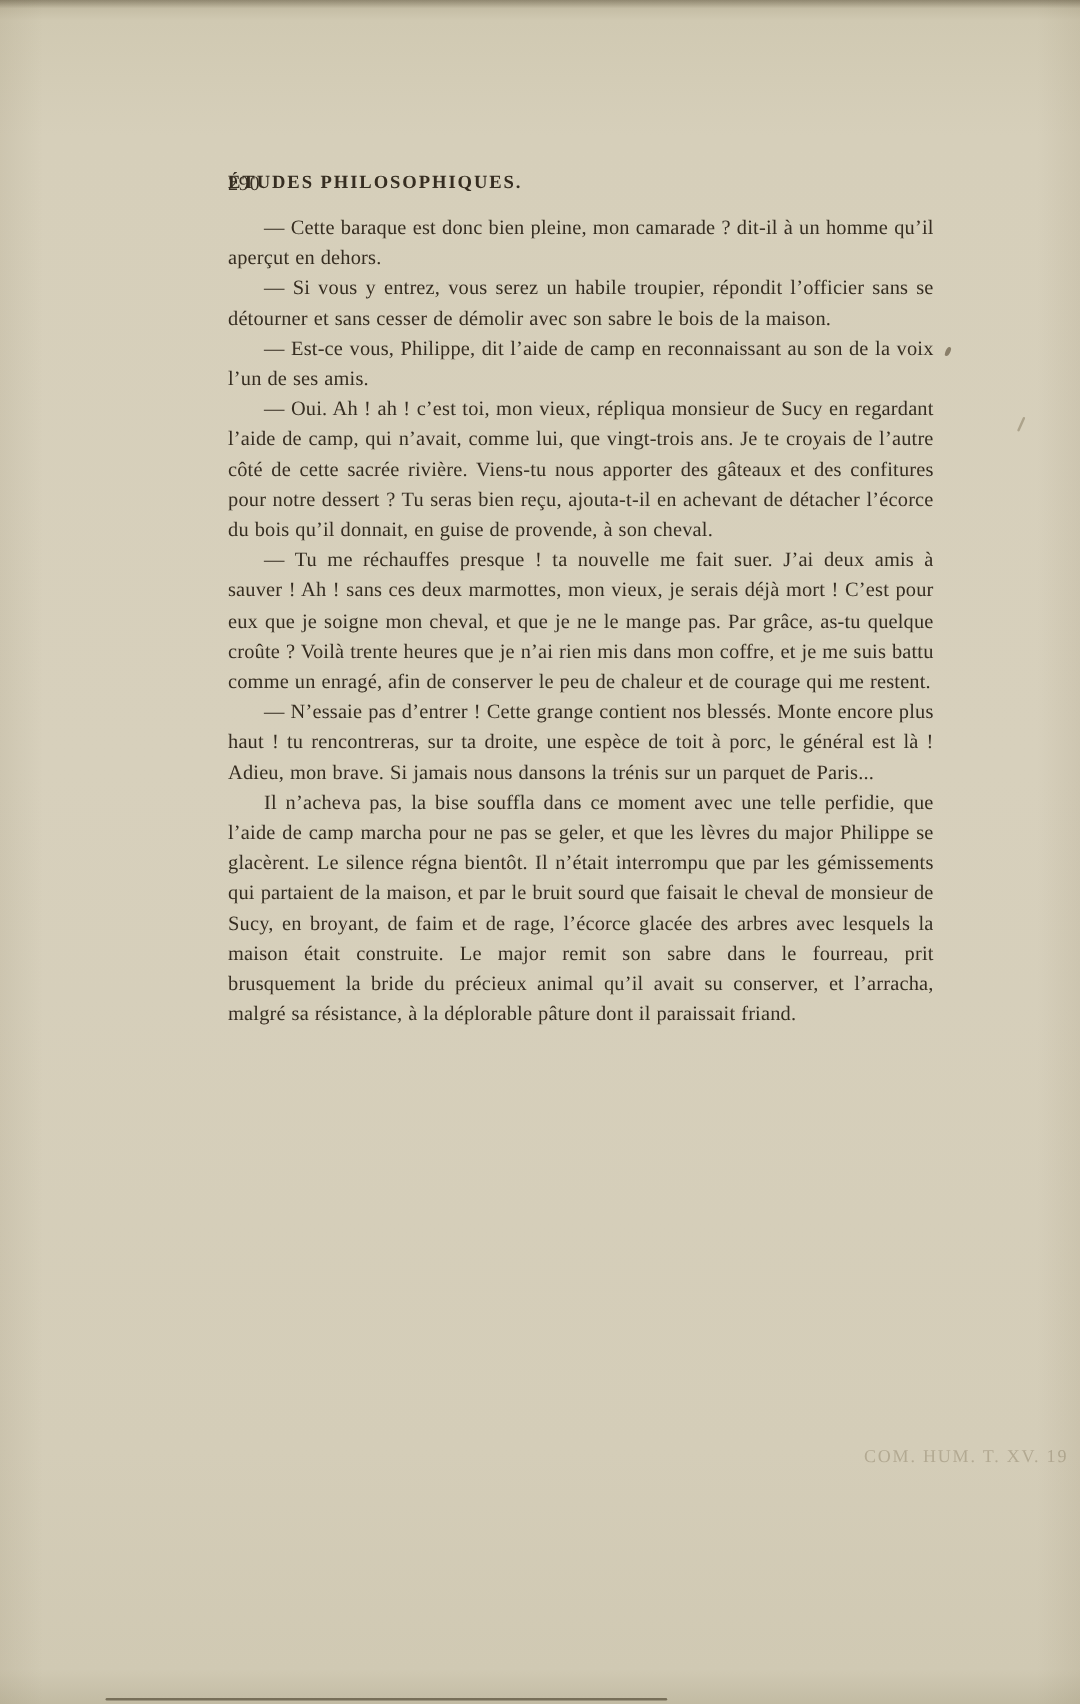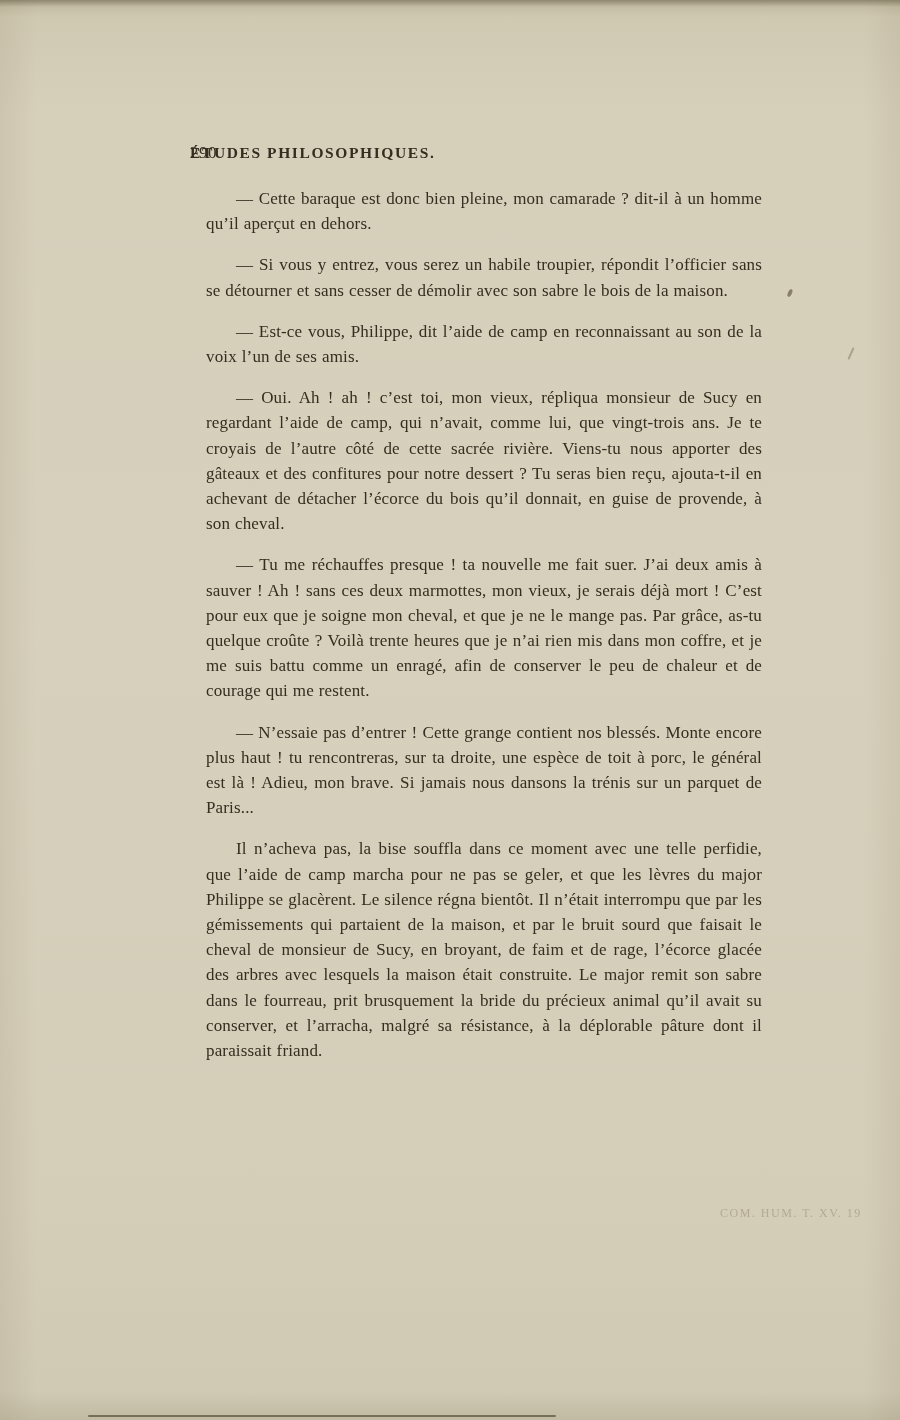--- a/index.html
+++ b/index.html
@@ -68,33 +68,33 @@
     letter-spacing: 0.5px;
   }
   .running-title {
     text-align: left;
     font-size: 15.5px;
     font-weight: bold;
     letter-spacing: 1.6px;
     padding-top: 2px;
   }
   .body-text p {
-    margin: 16px;
+    margin: 0;
     font-size: 17px;
     line-height: 25.2px;
     text-align: justify;
     text-indent: 30px;
     letter-spacing: 0.15px;
     word-spacing: 0.5px;
   }
   .bleedthrough {
     position: absolute;
     left: 720px;
     top: 1206px;
-    font-size: 12px;
+    font-size: 15px;
     letter-spacing: 1.5px;
     color: rgba(95,80,52,0.28);
     white-space: nowrap;
   }
 </style>
 </head>
 <body>
 
 <div class="scan">
 

